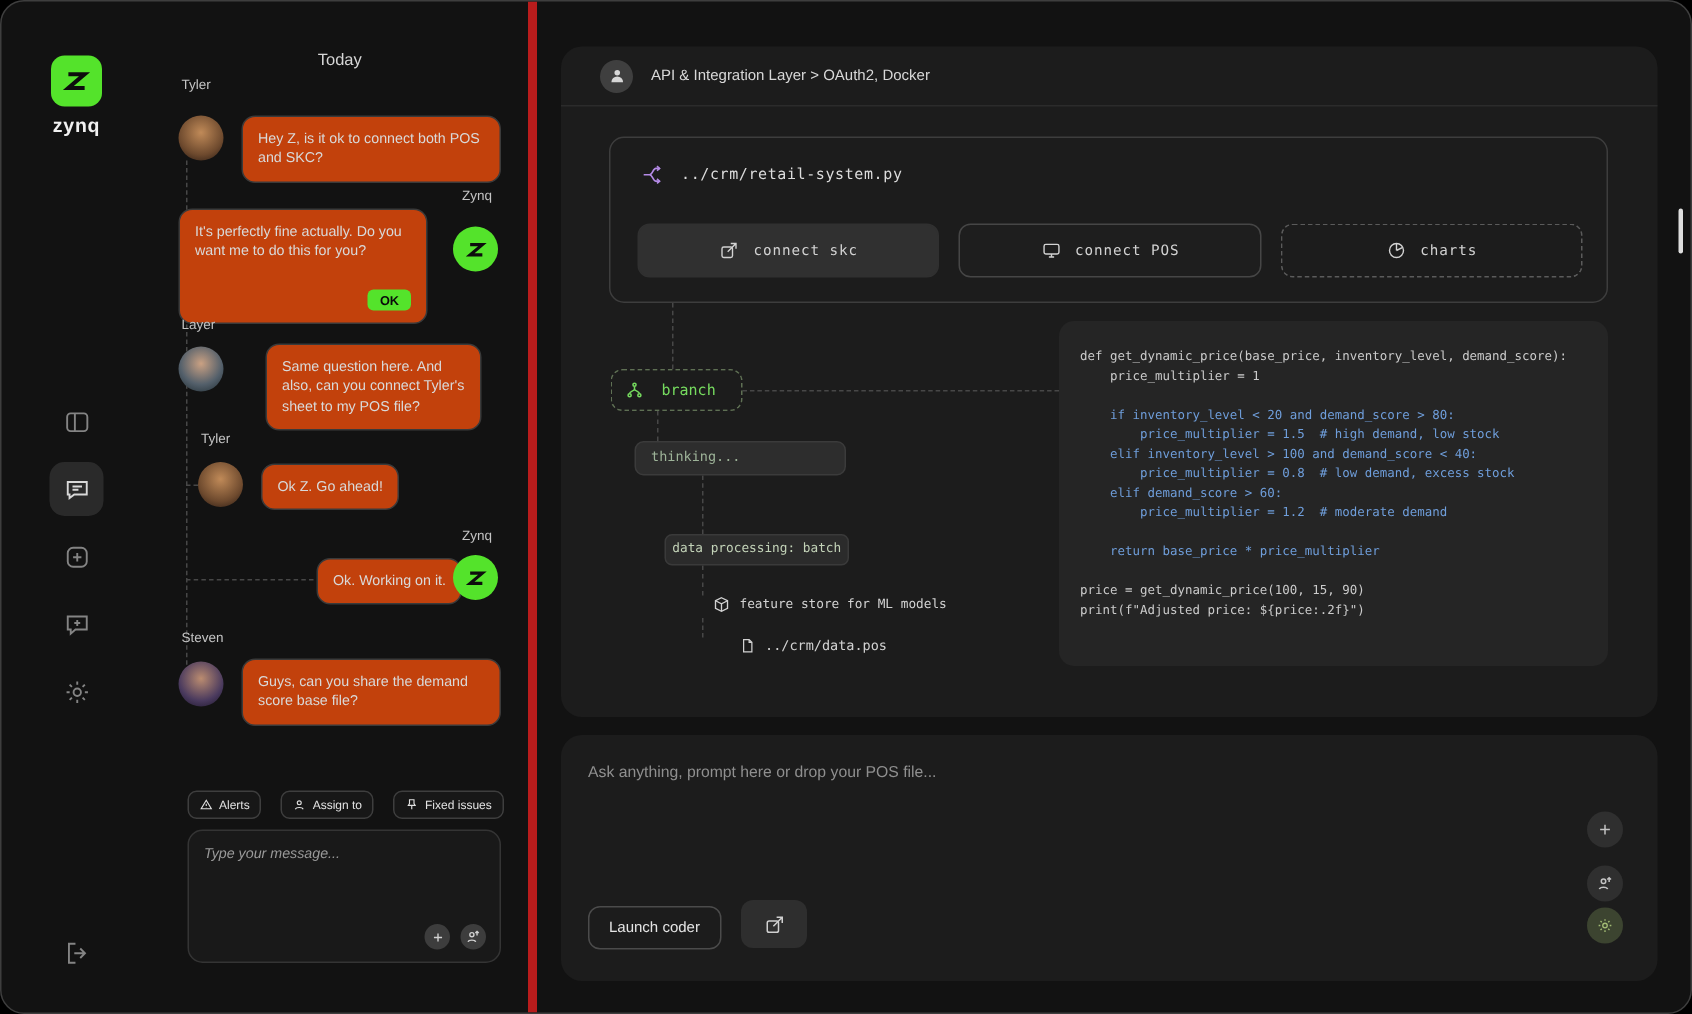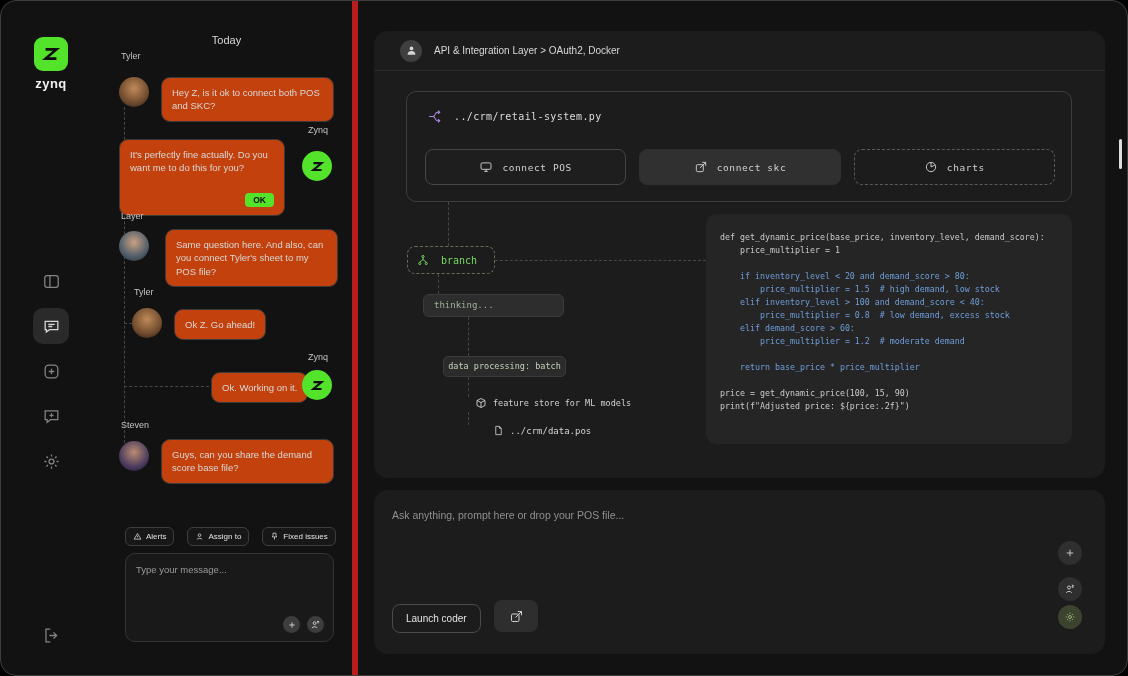--- a/index.html
+++ b/index.html
@@ -29,21 +29,21 @@
   .av-zynq { background:#54e32b; display:flex; align-items:center; justify-content:center; }
   .bubble { position:absolute; background:#c2410c; border:1px solid #3a3a3a; border-radius:9px; padding:8px 10px; color:#d9d9d9; font-size:9.5px; line-height:1.4; display:flex; flex-direction:column; }
   .bubble.fit { width:auto; white-space:nowrap; }
   .ok-btn { align-self:flex-end; margin-top:18px; background:#54e32b; color:#0b0b0b; border:none; border-radius:4px; font-size:8.5px; font-weight:bold; padding:2px 8px; cursor:pointer; }
   .dash-v { position:absolute; width:0; border-left:1px dashed #474747; }
   .dash-h { position:absolute; height:0; border-top:1px dashed #474747; }
 
   .quick-row { position:absolute; left:24px; top:526px; display:flex; gap:13px; }
   .quick-btn { display:flex; align-items:center; gap:4px; background:#171717; border:1px solid #3e3e3e; border-radius:6px; color:#e2e2e2; font-size:8px; padding:4px 7px; cursor:pointer; white-space:nowrap; }
   .chat-box { position:absolute; left:24px; top:552px; width:209px; height:89px; background:#191919; border:1px solid #343434; border-radius:10px; }
-  .chat-box textarea { width:100%; height:52px; background:transparent; border:none; outline:none; resize:none; color:#ddd; font-family:"Liberation Sans",sans-serif; font-size:9.5px; padding:10px; }
+  .chat-box textarea { width:100%; height:52px; background:transparent; border:none; outline:none; resize:none; color:#ddd; font-family:"Liberation Sans",sans-serif; font-size:9.5px; padding:10px;font-style:italic; }
   .chat-box textarea::placeholder { color:#9a9a9a; }
   .circ { width:17px; height:17px; border-radius:50%; background:#3d3d3d; border:none; color:#d2d2d2; display:flex; align-items:center; justify-content:center; cursor:pointer; }
   .chat-box .circ-row { position:absolute; right:9px; bottom:8px; display:flex; gap:7px; }
 
   
   .panel { position:absolute; background:#1c1c1c; border-radius:14px; }
   .main-top { left:373px; top:30px; width:731px; height:447px; }
   .main-header { height:40px; border-bottom:1px solid #2b2b2b; display:flex; align-items:center; padding-left:26px; gap:12px; }
   .hdr-avatar { width:22px; height:22px; border-radius:50%; background:#3f3f3f; display:flex; align-items:center; justify-content:center; }
   .breadcrumb { color:#d8d8d8; font-size:10px; }
@@ -150,21 +150,21 @@
       <button class="ok-btn">OK</button>
     </div>
     <div class="avatar av-zynq" style="left:201px;top:150px">
       <svg viewBox="0 0 24 24" width="15" height="15">
           <path d="M5.5 6.5 H18.5 L5.5 17.5 H18.5" fill="none" stroke="#0d0d0d" stroke-width="3.4"></path>
         </svg>
     </div>
 
     <div class="msg-author" style="left:20px;top:210px">Layer</div>
     <div class="avatar av-olivia" style="left:18px;top:230px"></div>
-    <div class="bubble" style="left:64px;top:228px;width:173px">
+    <div class="bubble" style="left:76px;top:228px;width:144px">
       <span>Same question here. And also, can you connect Tyler's sheet to my POS file?</span>
     </div>
 
     <div class="msg-author" style="left:33px;top:286px">Tyler</div>
     <div class="avatar av-tyler" style="left:31px;top:307px"></div>
     <div class="bubble fit" style="left:73px;top:308px">
       <span>Ok Z. Go ahead!</span>
     </div>
 
     <div class="msg-author" style="right:24px;top:351px">Zynq</div>
@@ -237,33 +237,33 @@
 
     <div class="filebox">
       <div class="filepath-row">
         <svg viewBox="0 0 24 24" width="17" height="17" fill="none" stroke="currentColor" stroke-width="1.5">
             <path d="M3 12h5.5M8.5 12c3 0 3-6 6-6h3.5M8.5 12c3 0 3 6 6 6h3.5"></path>
             <path d="M15.5 3.8 18 6l-2.5 2.2M15.5 15.8 18 18l-2.5 2.2"></path>
           </svg>
         <span class="filepath mono">../crm/retail-system.py</span>
       </div>
       <div class="actions">
+        <button class="action-btn active">
+          <svg viewBox="0 0 24 24" width="14" height="14" fill="none" stroke="currentColor" stroke-width="1.6">
+              <rect x="4" y="8" width="12" height="12" rx="2"></rect>
+              <path d="M10.5 13.5 20 4M14 4h6v6"></path>
+            </svg>
+          <span>connect skc</span>
+        </button>
         <button class="action-btn">
           <svg viewBox="0 0 24 24" width="14" height="14" fill="none" stroke="currentColor" stroke-width="1.6">
               <rect x="3.5" y="5" width="17" height="11" rx="2"></rect>
               <path d="M9 19.5h6M12 16v3.5"></path>
             </svg>
           <span>connect POS</span>
-        </button>
-        <button class="action-btn active">
-          <svg viewBox="0 0 24 24" width="14" height="14" fill="none" stroke="currentColor" stroke-width="1.6">
-              <rect x="4" y="8" width="12" height="12" rx="2"></rect>
-              <path d="M10.5 13.5 20 4M14 4h6v6"></path>
-            </svg>
-          <span>connect skc</span>
         </button>
         <button class="action-btn dashed">
           <svg viewBox="0 0 24 24" width="14" height="14" fill="none" stroke="currentColor" stroke-width="1.6">
               <circle cx="12" cy="12" r="8"></circle>
               <path d="M12 12V4M12 12l6.5-3.2"></path>
             </svg>
           <span>charts</span>
         </button>
       </div>
     </div>

